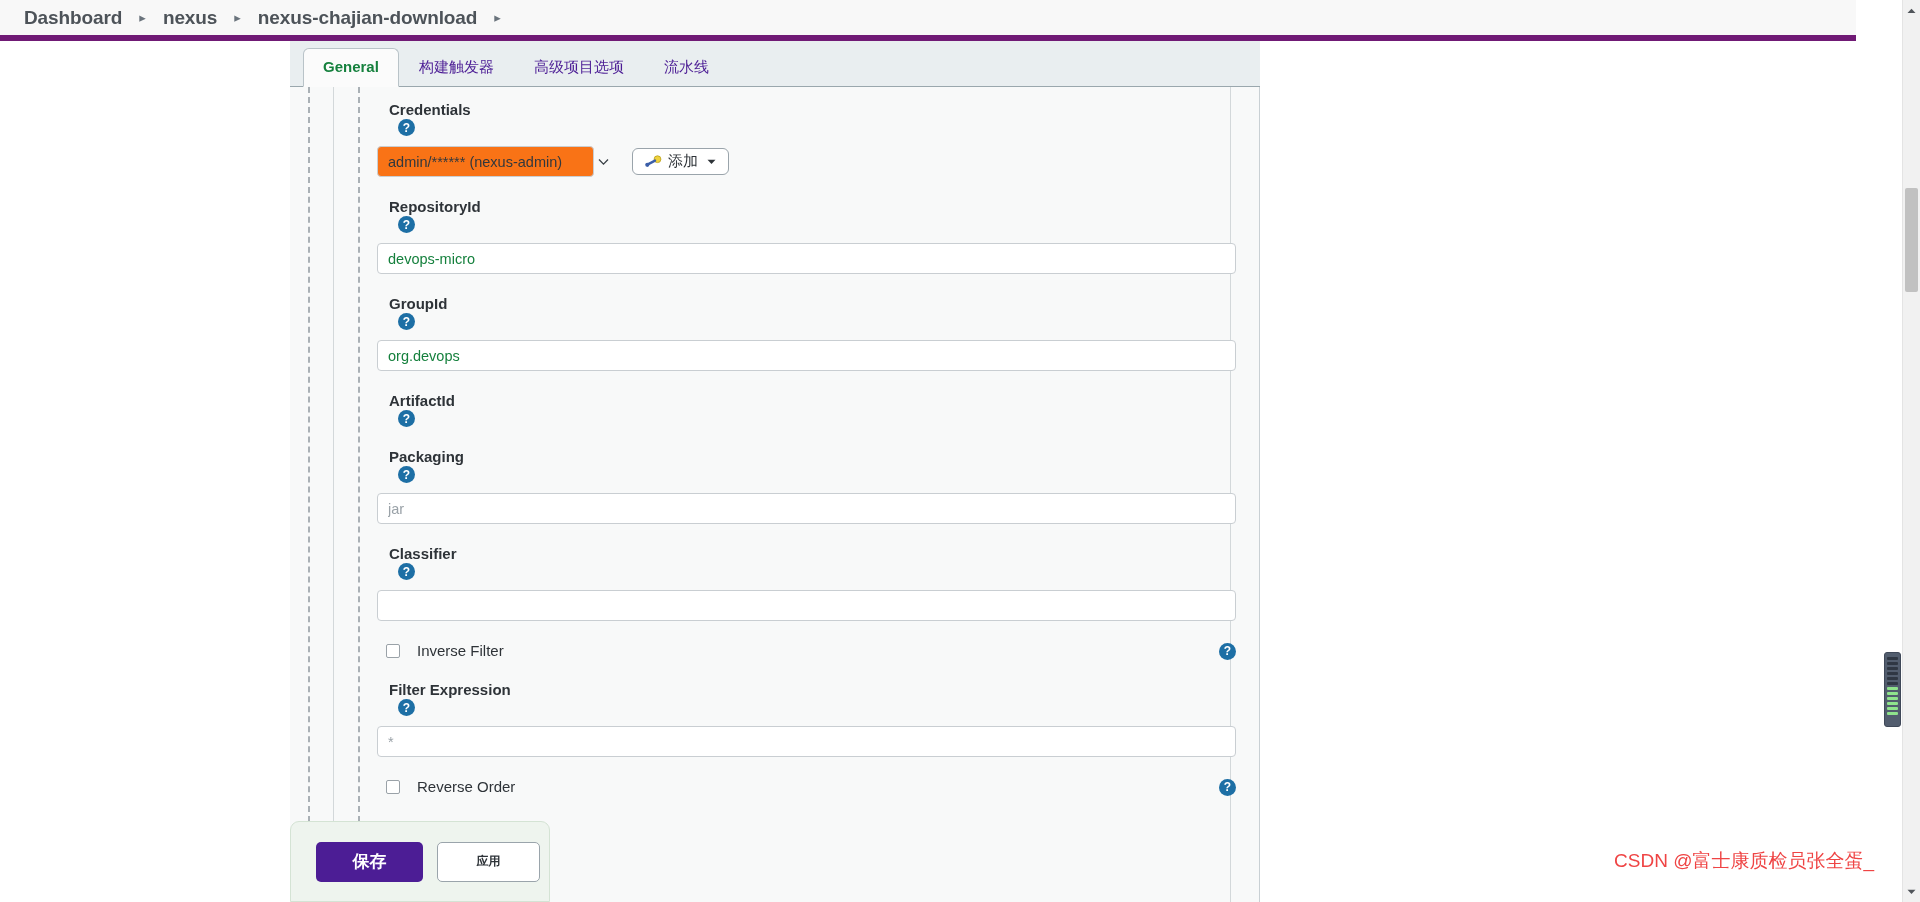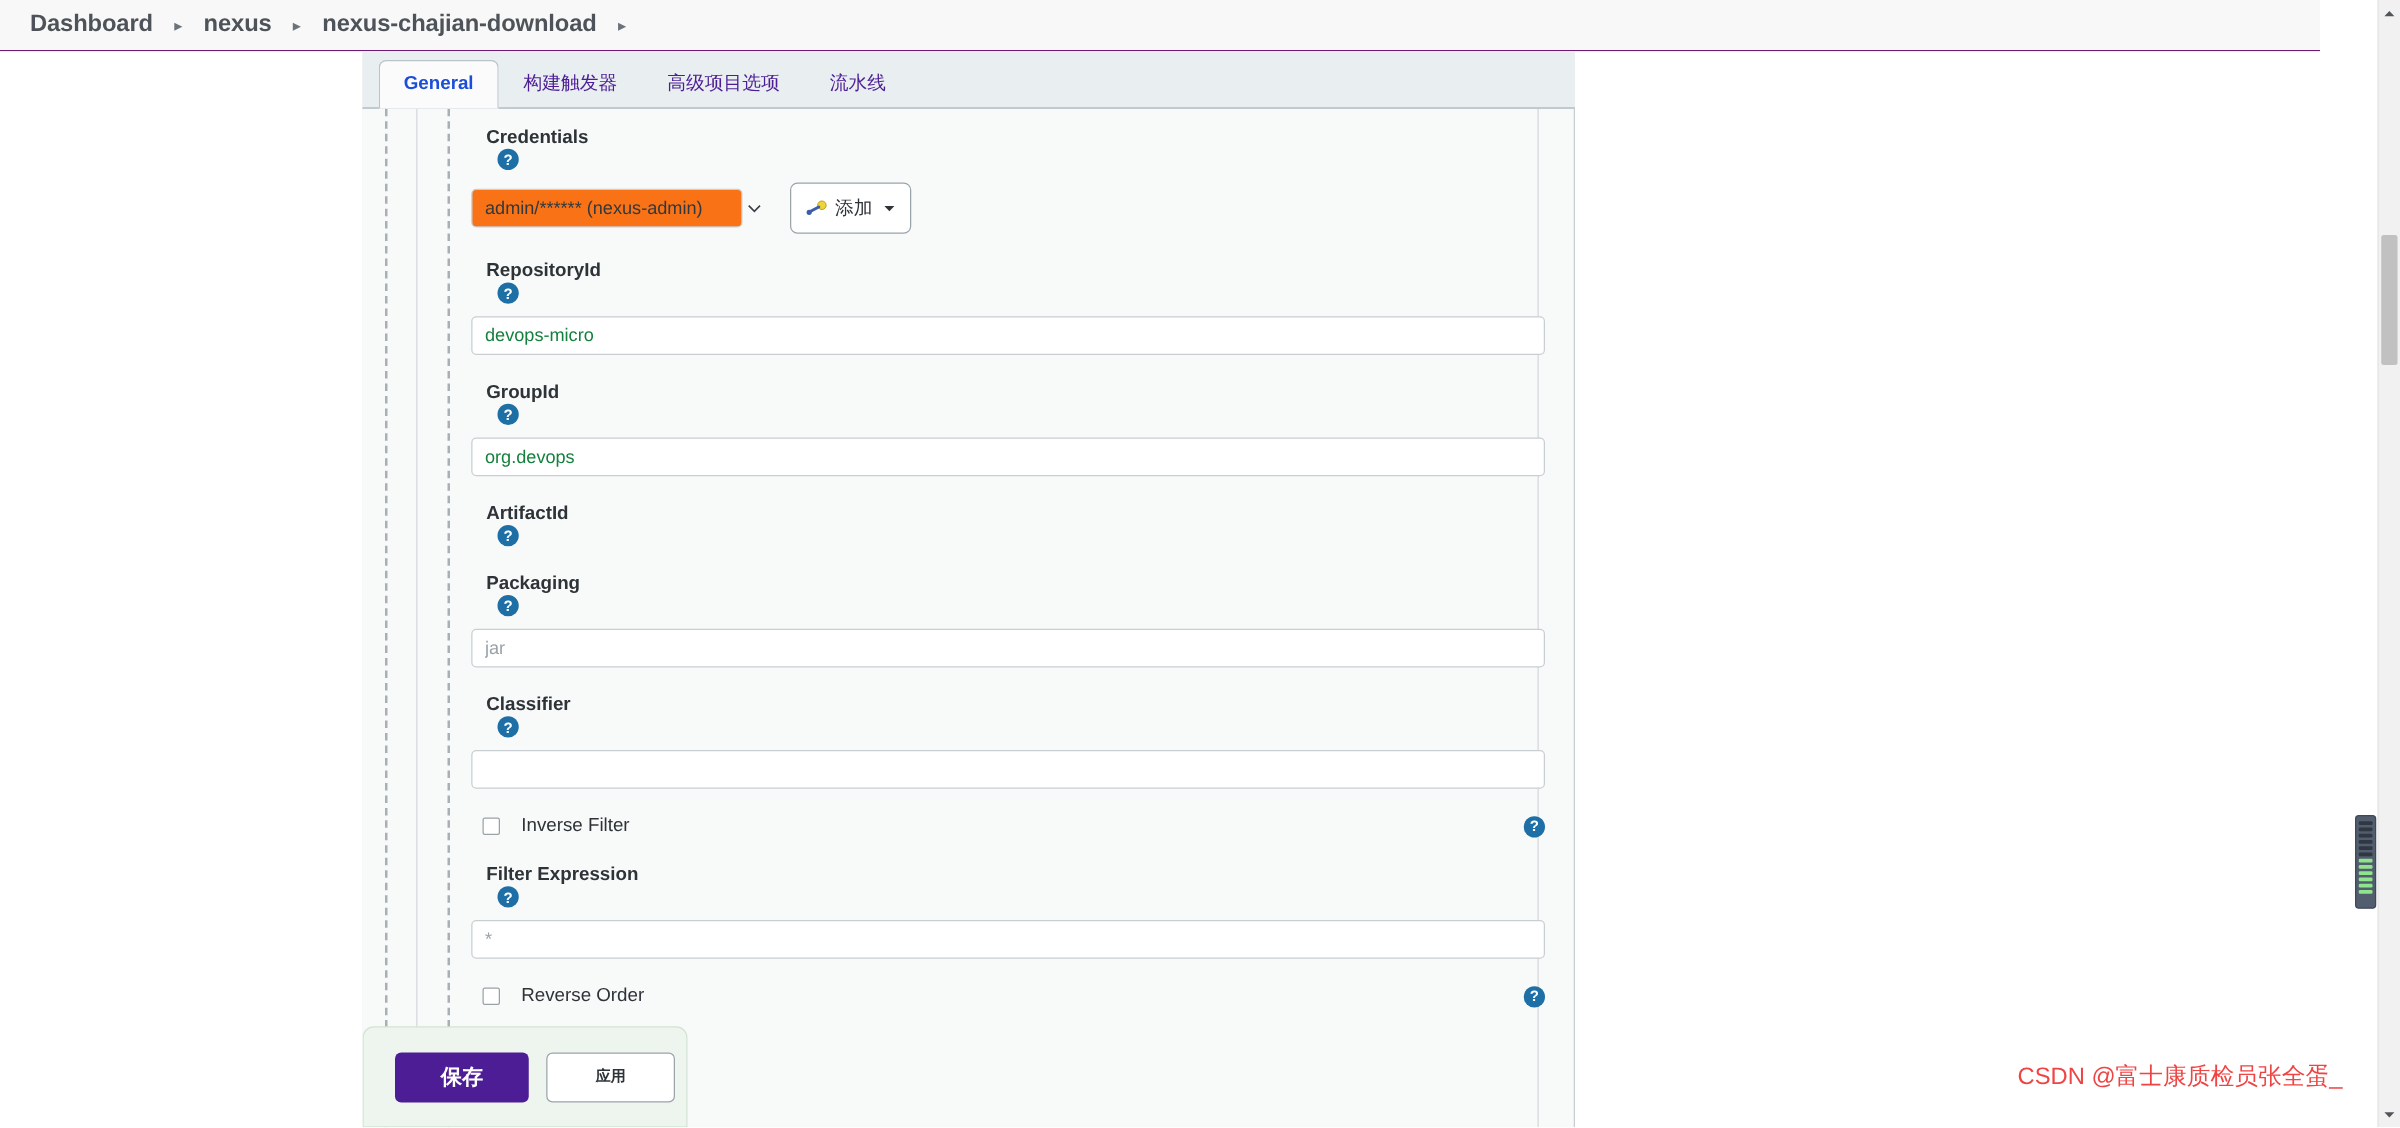--- a/index.html
+++ b/index.html
@@ -17,21 +17,21 @@
     overflow: hidden;
     background: #ffffff;
   }
 
   
   .breadcrumb-bar {
     position: absolute;
     left: 0; top: 0;
     width: 1856px; height: 41px;
     background: #f8f8f8;
-    border-bottom: 1px solid #701a75;
+    border-bottom: 6px solid #701a75;
     display: flex;
     align-items: center;
     padding-left: 24px;
     box-sizing: border-box;
   }
   .crumb {
     font-size: 19px;
     font-weight: bold;
     color: #4d5359;
     letter-spacing: -0.1px;
@@ -79,21 +79,21 @@
     margin-bottom: -1px;
     line-height: 18px;
     cursor: pointer;
     white-space: nowrap;
     border: 1px solid transparent;
     border-radius: 6px 6px 0 0;
     box-sizing: border-box;
   }
   .tab.active {
     background: #fbfbfb;
-    color: #1d4ed8;
+    color: #15803d;
     font-weight: bold;
     border: 1px solid #b9c3c8;
     border-bottom-color: #fbfbfb;
   }
 
   .form-area {
     position: relative;
     height: 815px;
     background: #f8f9f9;
     border-right: 1px solid #c9d0d4;
@@ -199,21 +199,21 @@
     position: absolute;
     right: 9px; top: 50%;
     transform: translateY(-50%);
     pointer-events: none;
     width: 11px; height: 7px;
   }
   .add-btn {
     display: inline-flex;
     align-items: center;
     gap: 6px;
-    height: 41px;
+    height: 27px;
     padding: 0 12px;
     background: #ffffff;
     border: 1px solid #9aa4ab;
     border-radius: 6px;
     font-size: 15px;
     color: #2e3338;
     font-family: inherit;
     cursor: pointer;
     box-sizing: border-box;
   }

